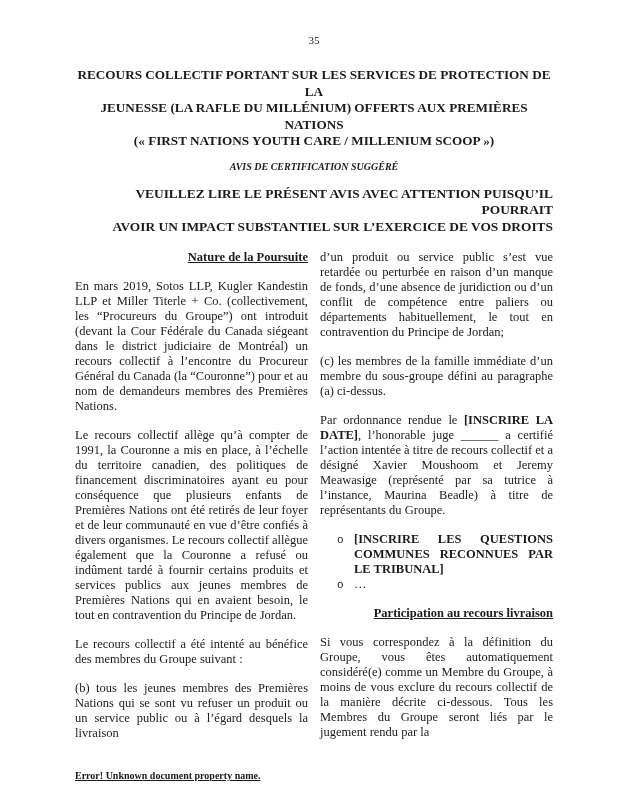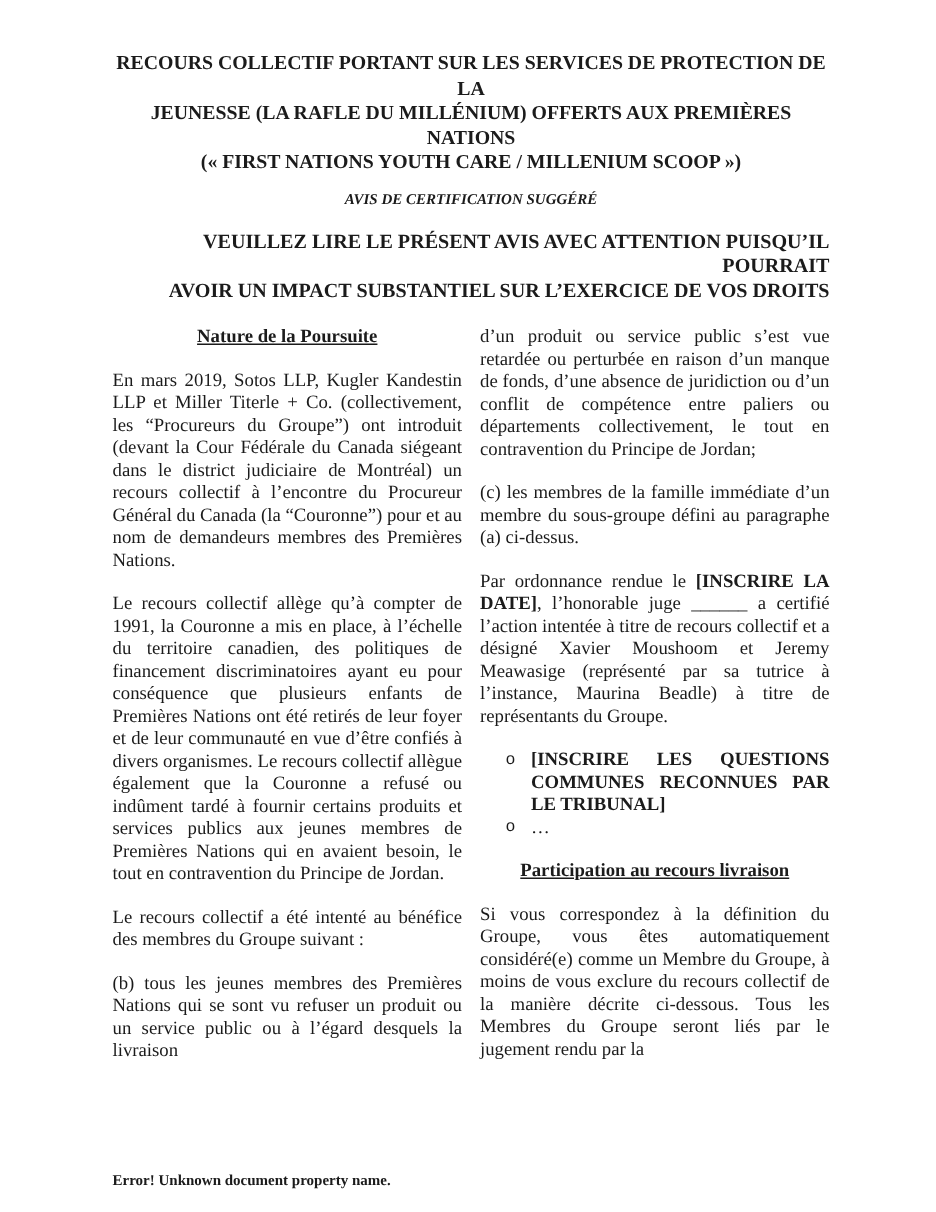--- a/index.html
+++ b/index.html
@@ -49,49 +49,51 @@
     font-size: 12.5px;
     line-height: 15px;
     text-align: justify;
   }
   .col p { margin: 0 0 14px 0; }
   .section-heading {
     font-size: 12.5px;
     font-weight: bold;
     text-decoration: underline;
     margin: 0 0 14px 0;
-    text-align: center;
+    text-align: right;
   }
   .bullets { margin: 0 0 14px 0; }
   .bullet-item {
     position: relative;
     padding-left: 34px;
   }
   .bullet-item .marker {
     position: absolute;
     left: 17px;
     top: 1px;
     font-family: "Liberation Mono", "DejaVu Sans Mono", monospace;
     font-size: 11px;
   }
   .bullet-item.bold-text .btext { font-weight: bold; }
   .inline-bold { font-weight: bold; }
   .footer-note {
     position: absolute;
     left: 75px;
-    bottom: 15px;
+    bottom: 27px;
     font-weight: bold;
     font-size: 10px;
+    text-decoration: underline;
   }
 </style>
 </head>
 <body>
 
 <div class="page">
 
+  <div class="page-number">35</div>
 
   <div class="doc-title">
     <div>RECOURS COLLECTIF PORTANT SUR LES SERVICES DE PROTECTION DE LA</div>
     <div>JEUNESSE (LA RAFLE DU MILLÉNIUM) OFFERTS AUX PREMIÈRES NATIONS</div>
     <div>(« FIRST NATIONS YOUTH CARE /  MILLENIUM SCOOP »)</div>
   </div>
 
   <div class="doc-subtitle">AVIS DE CERTIFICATION SUGGÉRÉ</div>
 
   <div class="doc-warning">
@@ -103,21 +105,21 @@
 
     <div class="col">
       <h3 class="section-heading">Nature de la Poursuite</h3>
       <p>En mars 2019, Sotos LLP, Kugler Kandestin LLP et Miller Titerle + Co. (collectivement, les “Procureurs du Groupe”) ont introduit (devant la Cour Fédérale du Canada siégeant dans le district judiciaire de Montréal) un recours collectif à l’encontre du Procureur Général du Canada (la “Couronne”) pour et au nom de demandeurs membres des Premières Nations.</p>
       <p>Le recours collectif allège qu’à compter de 1991, la Couronne a mis en place, à l’échelle du territoire canadien, des politiques de financement discriminatoires ayant eu pour conséquence que plusieurs enfants de Premières Nations ont été retirés de leur foyer et de leur communauté en vue d’être confiés à divers organismes. Le recours collectif allègue également que la Couronne a refusé ou indûment tardé à fournir certains produits et services publics aux jeunes membres de Premières Nations qui en avaient besoin, le tout en contravention du Principe de Jordan.</p>
       <p>Le recours collectif a été intenté au bénéfice des membres du Groupe suivant :</p>
       <p>(b) tous les jeunes membres des Premières Nations qui se sont vu refuser un produit ou un service public ou à l’égard desquels la livraison</p>
     </div>
 
     <div class="col">
-      <p>d’un produit ou service public s’est vue retardée ou perturbée en raison d’un manque de fonds, d’une absence de juridiction ou d’un conflit de compétence entre paliers ou départements collectivement, le tout en contravention du Principe de Jordan;</p>
+      <p>d’un produit ou service public s’est vue retardée ou perturbée en raison d’un manque de fonds, d’une absence de juridiction ou d’un conflit de compétence entre paliers ou départements habituellement, le tout en contravention du Principe de Jordan;</p>
       <p>(c) les membres de la famille immédiate d’un membre du sous-groupe défini au paragraphe (a) ci-dessus.</p>
       <p><span>Par ordonnance rendue le </span><span class="inline-bold">[INSCRIRE LA DATE]</span><span>, l’honorable juge ______ a certifié l’action intentée à titre de recours collectif et a désigné Xavier Moushoom et Jeremy Meawasige (représenté par sa tutrice à l’instance, Maurina Beadle) à titre de représentants du Groupe.</span></p>
 
       <div class="bullets">
         <div class="bullet-item bold-text">
           <span class="marker">o</span>
           <span class="btext">[INSCRIRE LES QUESTIONS COMMUNES RECONNUES PAR LE TRIBUNAL]</span>
         </div>
         <div class="bullet-item">
           <span class="marker">o</span>

